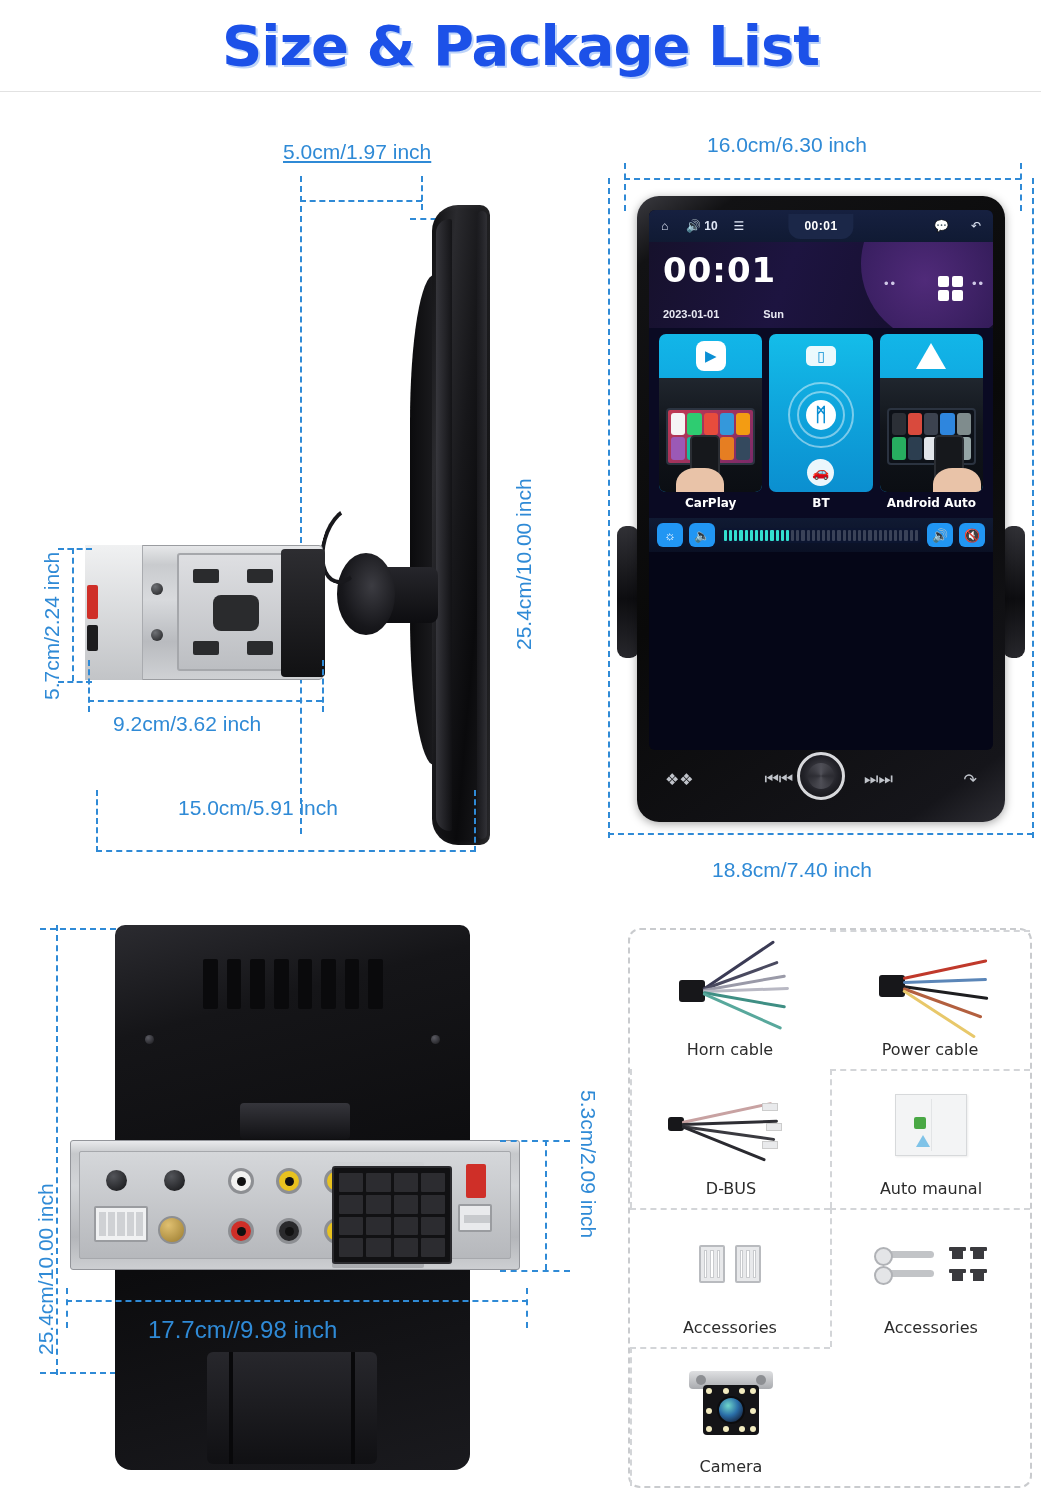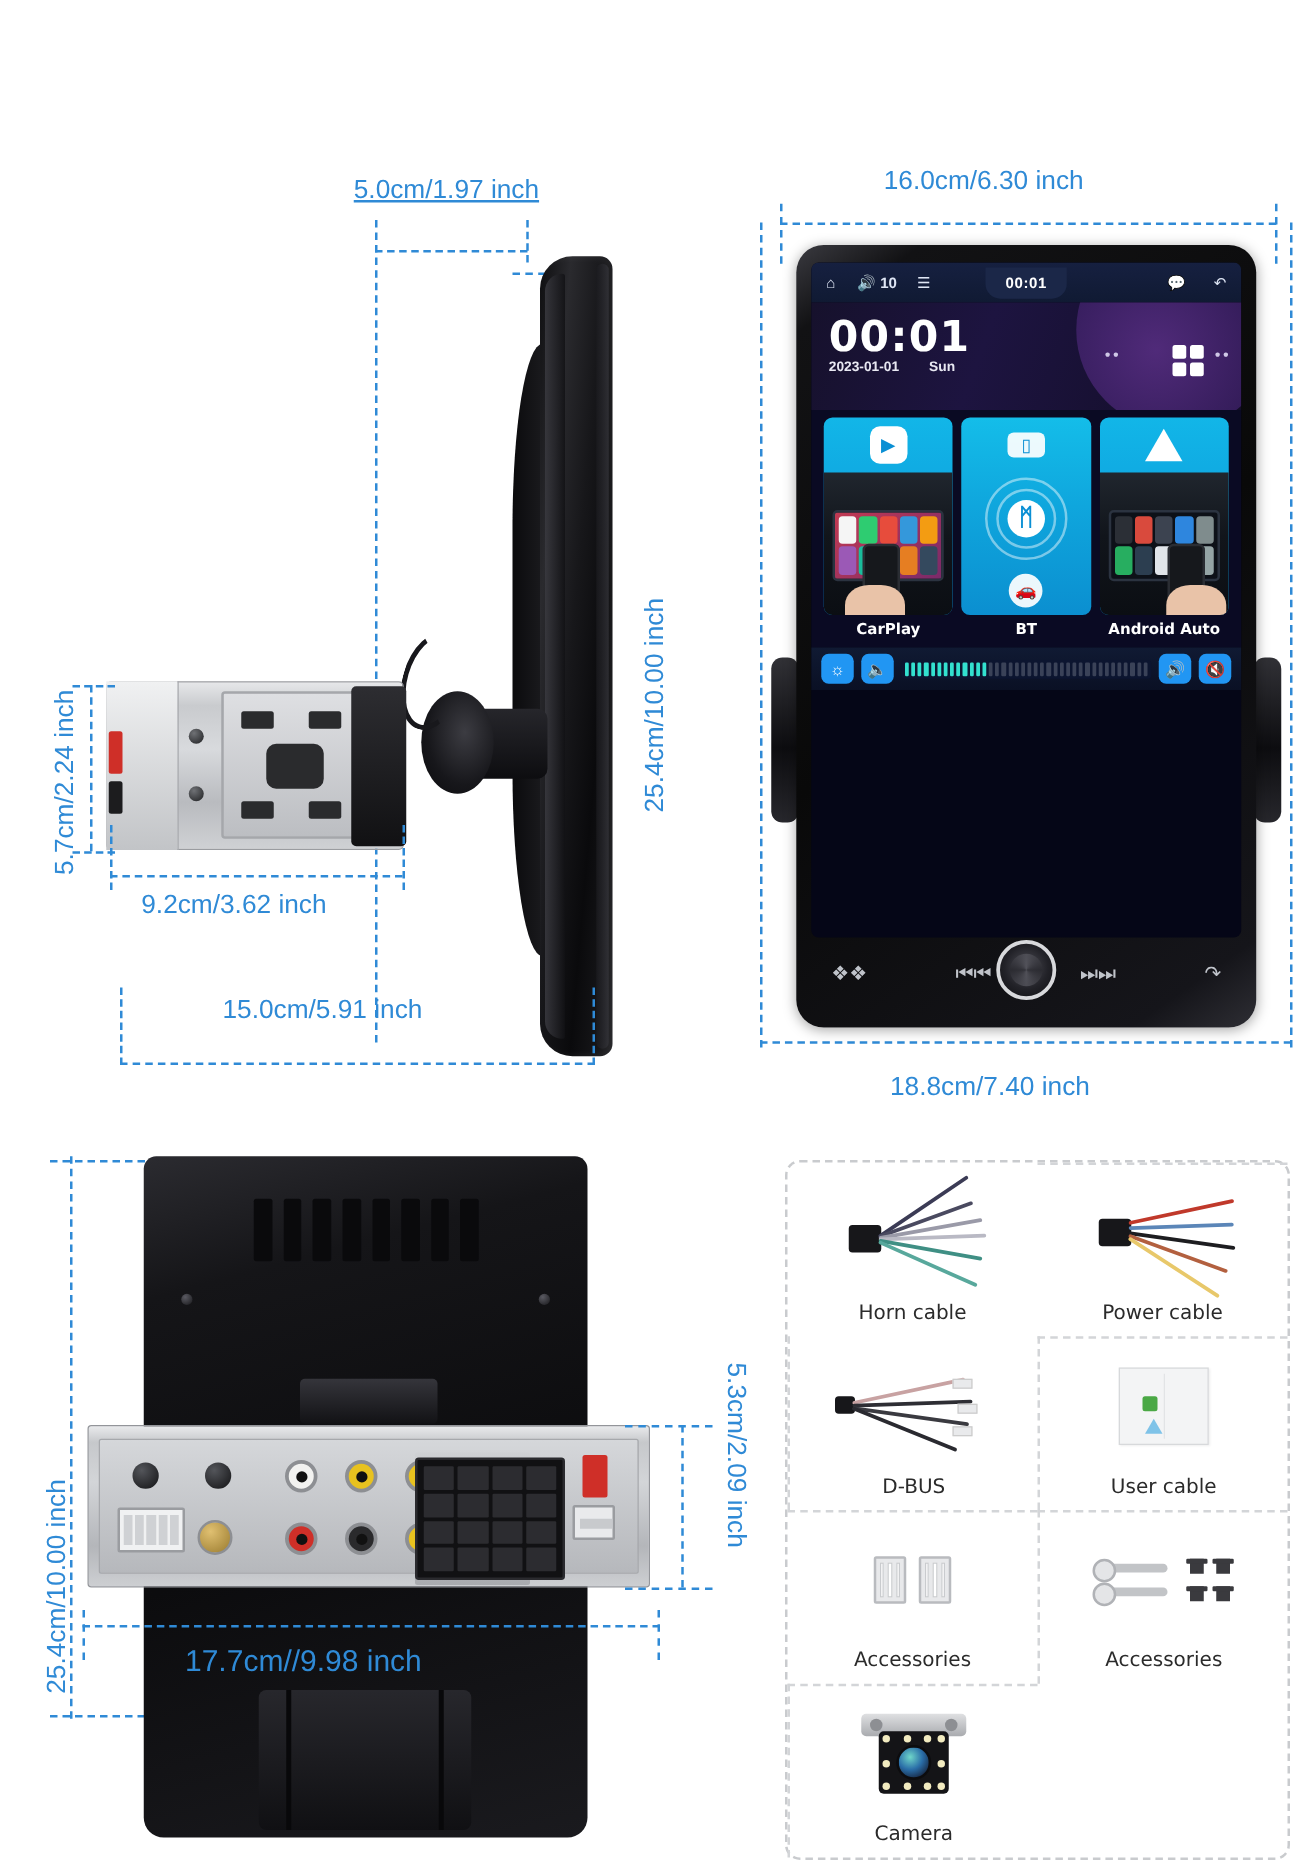--- a/index.html
+++ b/index.html
@@ -165,21 +165,21 @@
     background: linear-gradient(110deg,#16112c 0%,#1d1440 40%,#120d26 100%);
     padding:10px 14px; overflow:hidden;
   }
   .clock-area:before{
     content:""; position:absolute; right:-28px; top:-58px; width:160px; height:160px;
     border-radius:50%; background: radial-gradient(circle at 40% 60%, #5a2f86, #3a1f63 60%, transparent 72%);
     opacity:.85;
   }
   .clk-time{ position:relative; color:#fff; font-size:34px; font-weight:800; letter-spacing:1px; line-height:36px;
     font-family:"DejaVu Sans", sans-serif; }
-  .clk-sub{ position:relative; color:#e8e8f2; font-size:11px; font-weight:700; margin-top:0; display:flex; gap:24px; }
+  .clk-sub{ position:relative; color:#e8e8f2; font-size:11px; font-weight:700; margin-top:20px; display:flex; gap:44px; }
   .widget-grid{
     position:absolute; right:30px; top:34px; display:grid;
     grid-template-columns:11px 11px; grid-template-rows:11px 11px; gap:3px;
   }
   .widget-grid i{ background:#fff; border-radius:2px; display:block; }
   .dotrow{ position:absolute; color:#cfc8e6; font-size:13px; top:34px; letter-spacing:2px; }
 
   
   .tiles{
     flex:0 0 168px; display:flex; gap:7px; padding:6px 10px 4px;
@@ -413,20 +413,23 @@
     border-radius:4px; position:relative; margin-bottom:-4px; }
   .cam-brkt:before, .cam-brkt:after{ content:""; position:absolute; top:4px; width:10px; height:10px;
     border-radius:50%; background:#8d8f93; }
   .cam-brkt:before{ left:7px; } .cam-brkt:after{ right:7px; }
 </style>
 </head>
 <body>
 
 <div class="page">
 
+  <div class="title-bar">
+    <div class="title-text">Size &amp; Package List</div>
+  </div>
 
   <div>
 
     <div class="dim" style="left:283px; top:140px;text-decoration:underline;">5.0cm/1.97 inch</div>
     <div class="gl v" style="left:300px; top:176px; height:658px;"></div>
     <div class="gl h" style="left:300px; top:200px; width:122px;"></div>
     <div class="gl v" style="left:421px; top:176px; height:34px;"></div>
 
     <div class="gl h" style="left:410px; top:218px; width:78px;"></div>
     <div class="gl v" style="left:474px; top:218px; height:620px;"></div>
@@ -786,21 +789,21 @@
       <div class="pkg-label">D-BUS</div>
     </div>
 
     <div class="pkg-cell bl bt">
       <div class="pkg-art">
         <div class="manual-pg">
           <div class="manual-sq"></div>
           <div class="manual-tri"></div>
         </div>
       </div>
-      <div class="pkg-label">User cable</div>
+      <div class="pkg-label">Auto maunal</div>
     </div>
 
     <div class="pkg-cell bt">
       <div class="pkg-art">
         <div style="display:flex; gap:10px;">
           <div class="cage">
               <i></i>
               <i></i>
               <i></i>
             </div>

